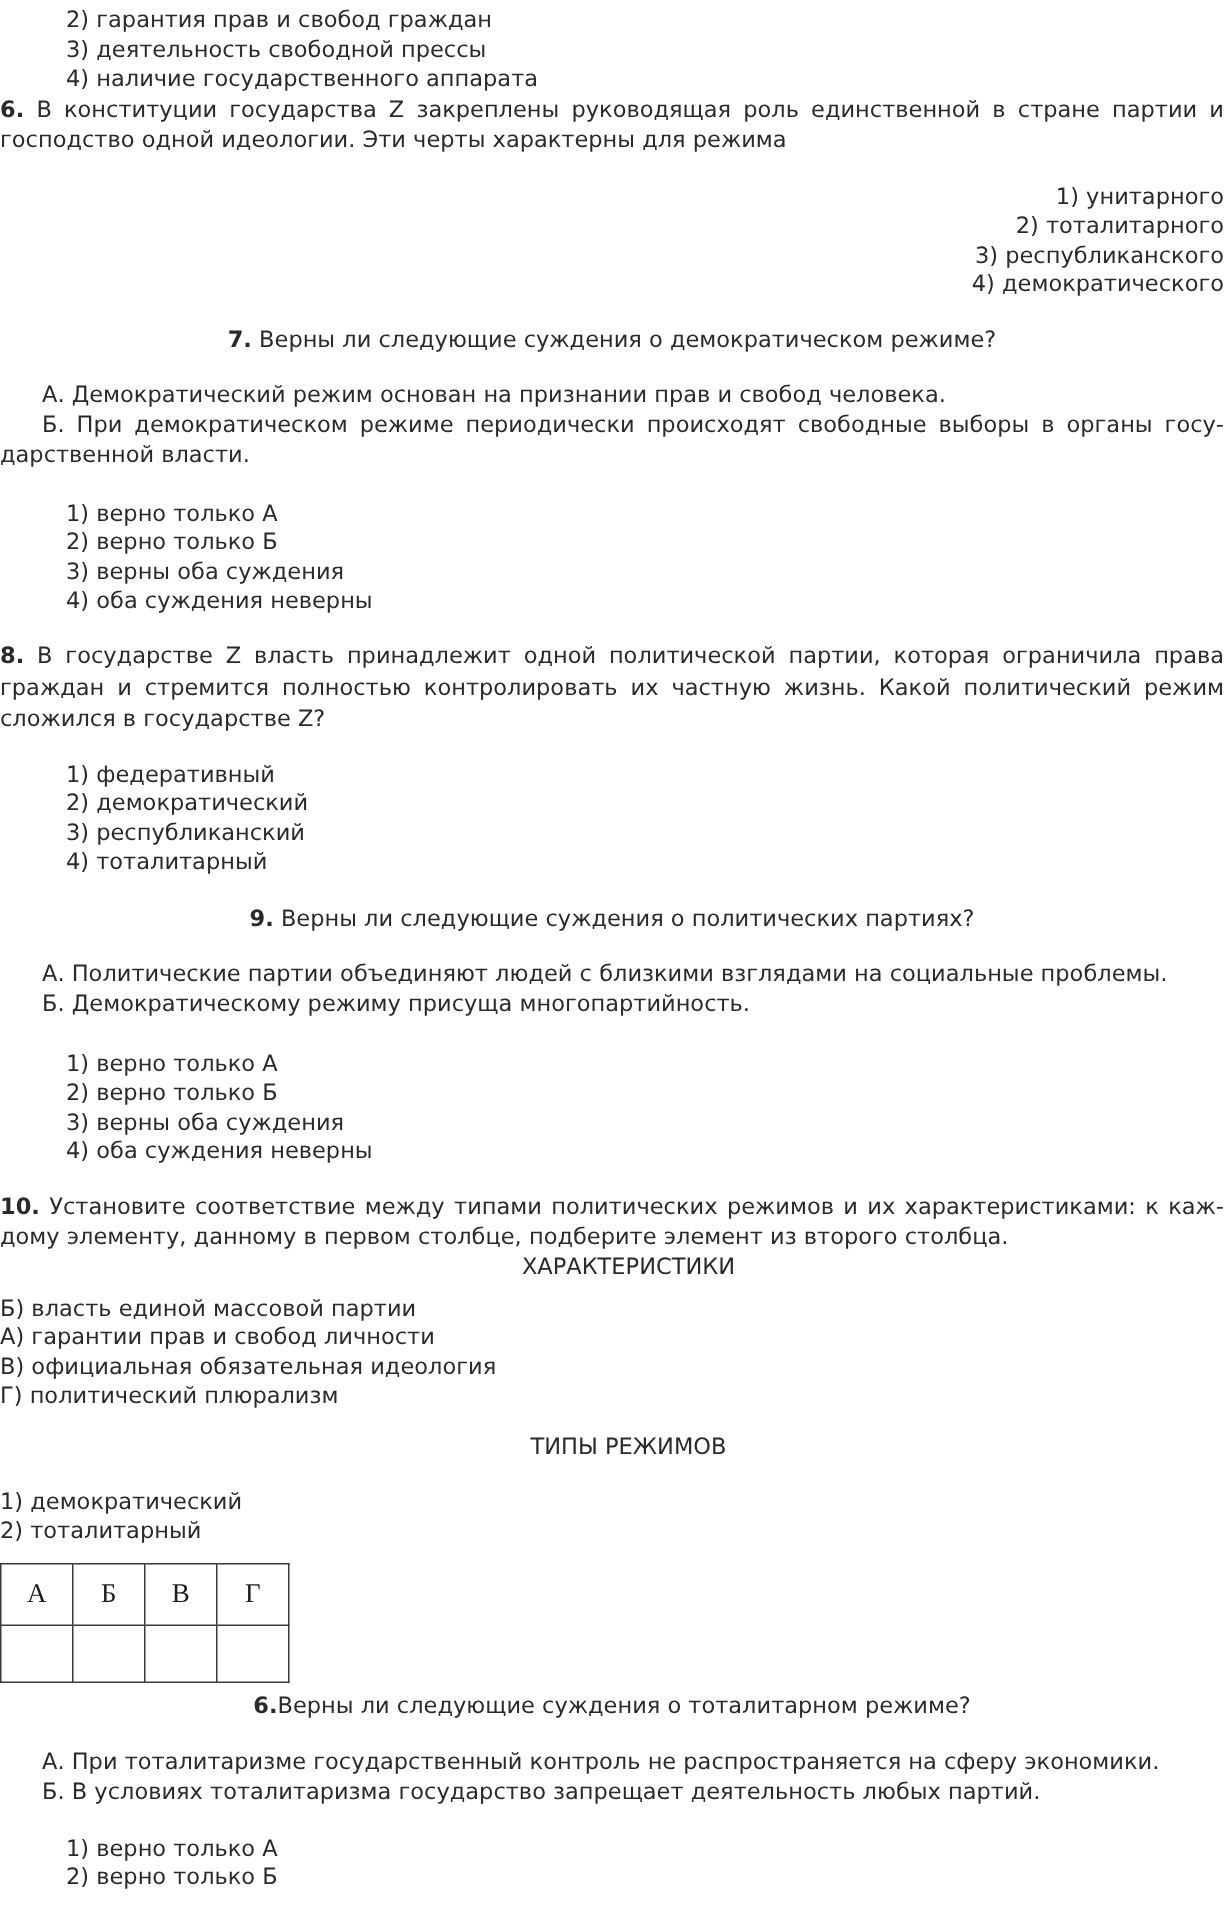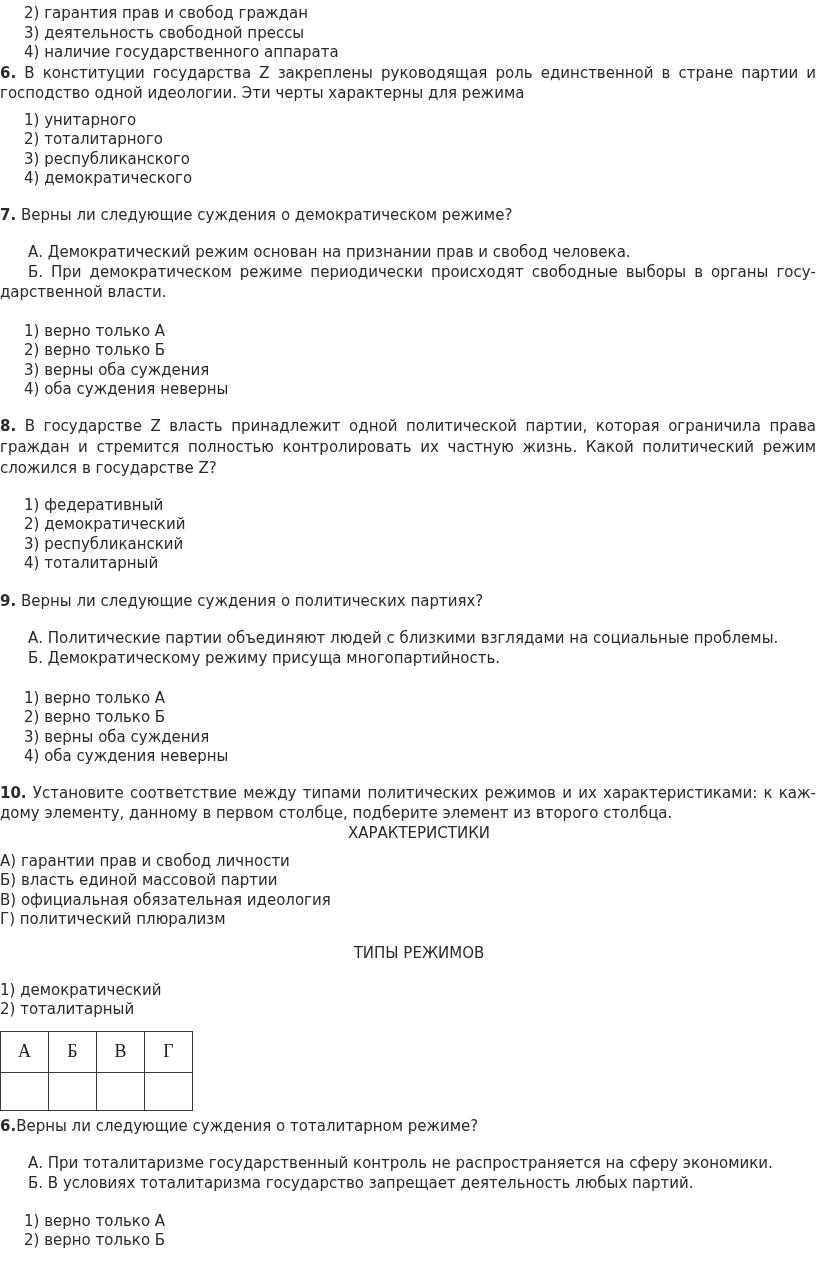--- a/index.html
+++ b/index.html
@@ -11,40 +11,40 @@
     width: 816px;
     height: 1272px;
     overflow: hidden;
     color: #2a2a2a;
     font-family: "DejaVu Sans", sans-serif;
     font-size: 15px;
   }
   .page { padding-top: 4px; width: 816px; }
 
   .opts { line-height: 19.5px; }
-  .opt  { padding-left: 24px; white-space: nowrap; }
+  .opt  { padding-left: 44px; white-space: nowrap; }
 
-  .para { margin: 0; line-height: 20px; }
+  .para { margin: 0; line-height: 20px; text-align: center; }
   .lh21 { line-height: 21px; }
   .justify { text-align: justify; }
 
   .qnum { font-weight: bold; }
 
   .stmt { margin: 0; line-height: 20px; text-indent: 28px; text-align: justify; }
 
   .center-title { margin: 0; line-height: 20px; text-align: center; padding-left: 22px; }
 
   .indent { text-indent: 28px; }
 
   .mt5  { margin-top: 5px; }
   .mt6  { margin-top: 18px; }
   .mt9  { margin-top: 9px; }
   .mt12 { margin-top: 12px; }
   .mt13 { margin-top: 13px; text-align: center; }
-  .mt15 { margin-top: 8px; }
+  .mt15 { margin-top: 19px; text-align: right; }
   .mt16 { margin-top: 16px; }
   .mt17 { margin-top: 17px; }
   .mt19 { margin-top: 19px; }
   .mt20 { margin-top: 20px; }
   .mt21 { margin-top: 21px; }
 
   table.answer-table {
     border-collapse: collapse;
     margin-top: 11px;
     margin-left: 0;
@@ -115,22 +115,22 @@
   <div class="opts mt21">
     <div class="opt">1) верно только А</div>
     <div class="opt">2) верно только Б</div>
     <div class="opt">3) верны оба суждения</div>
     <div class="opt">4) оба суждения неверны</div>
   </div>
 
   <p class="para justify mt16"><b class="qnum">10.</b> <span>Установите соответствие между типами политических режимов и их характеристиками: к каж­дому элементу, данному в первом столбце, подберите элемент из второго столбца.</span></p>
   <p class="center-title">ХАРАКТЕРИСТИКИ</p>
   <div class="opts mt9">
+    <div>Б) власть единой массовой партии</div>
     <div>А) гарантии прав и свобод личности</div>
-    <div>Б) власть единой массовой партии</div>
     <div>В) официальная обязательная идеология</div>
     <div>Г) политический плюрализм</div>
   </div>
   <p class="center-title mt13">ТИПЫ РЕЖИМОВ</p>
   <div class="opts mt6">
     <div>1) демократический</div>
     <div>2) тоталитарный</div>
   </div>
   <table class="answer-table">
     <tbody>

